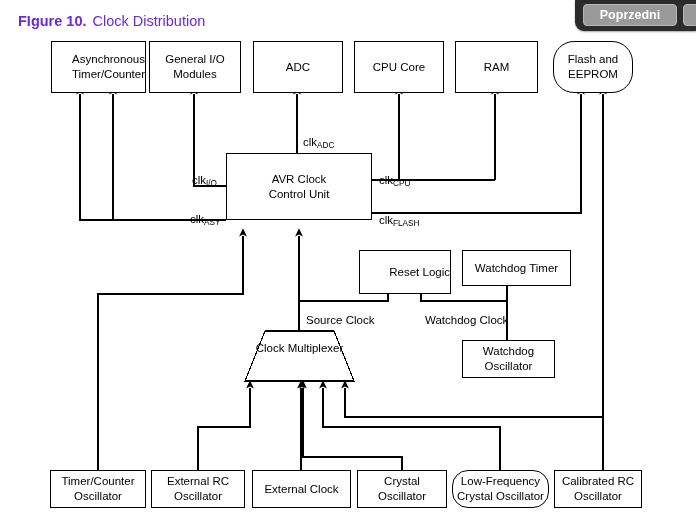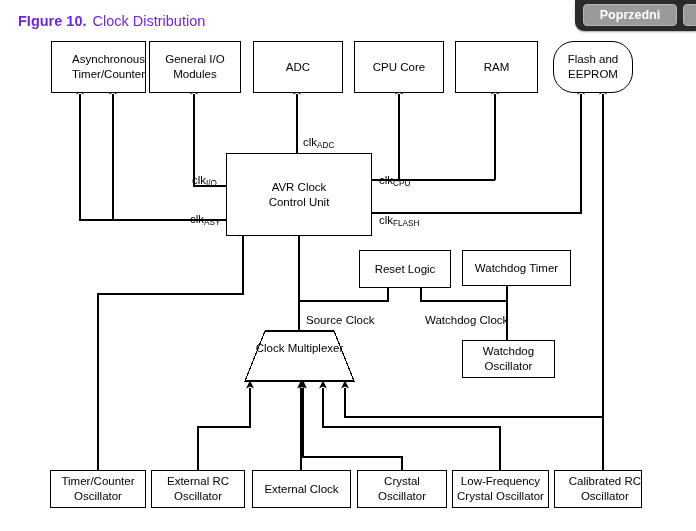--- a/index.html
+++ b/index.html
@@ -163,28 +163,28 @@
     </div>
   </div>
 
   <div class="blk" style="left:553px;top:41px;width:80px;height:52px;border-radius:21px;">
     <div>
       <span>Flash and</span>
       <span>EEPROM</span>
     </div>
   </div>
 
-  <div class="blk" style="left:226px;top:153px;width:146px;height:83px;">
+  <div class="blk" style="left:226px;top:153px;width:146px;height:67px;">
     <div>
       <span>AVR Clock</span>
       <span>Control Unit</span>
     </div>
   </div>
 
-  <div class="blk" style="left:359px;top:250px;width:92px;height:38px;">
+  <div class="blk" style="left:359px;top:250px;width:92px;height:44px;justify-content:flex-end;">
     <div>
       <span>Reset  Logic</span>
     </div>
   </div>
 
   <div class="blk" style="left:462px;top:250px;width:109px;height:36px;">
     <div>
       <span>Watchdog Timer</span>
     </div>
   </div>
@@ -221,28 +221,28 @@
     </div>
   </div>
 
   <div class="blk" style="left:357px;top:470px;width:90px;height:38px;">
     <div>
       <span>Crystal</span>
       <span>Oscillator</span>
     </div>
   </div>
 
-  <div class="blk" style="left:452px;top:470px;width:97px;height:38px;">
+  <div class="blk" style="left:452px;top:470px;width:97px;height:38px;border-radius:16px;">
     <div>
       <span>Low-Frequency</span>
       <span>Crystal Oscillator</span>
     </div>
   </div>
 
-  <div class="blk" style="left:554px;top:470px;width:88px;height:38px;justify-content:flex-end;">
+  <div class="blk" style="left:554px;top:470px;width:88px;height:38px;">
     <div>
       <span>Calibrated RC</span>
       <span>Oscillator</span>
     </div>
   </div>
 
   <div class="clk" style="left:303px;top:136px;text-align:center;">
     <span>clk</span><sub>ADC</sub>
   </div>
 

